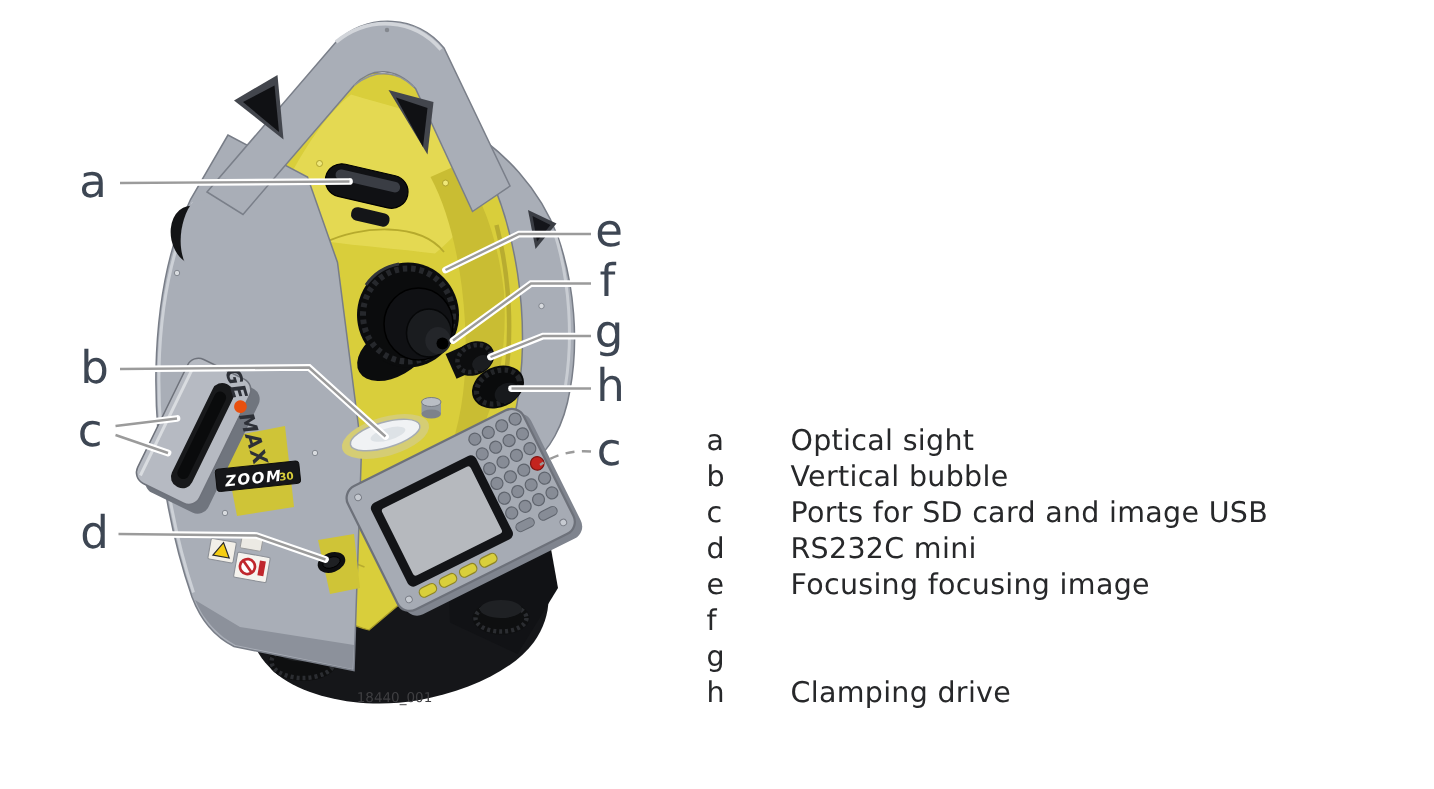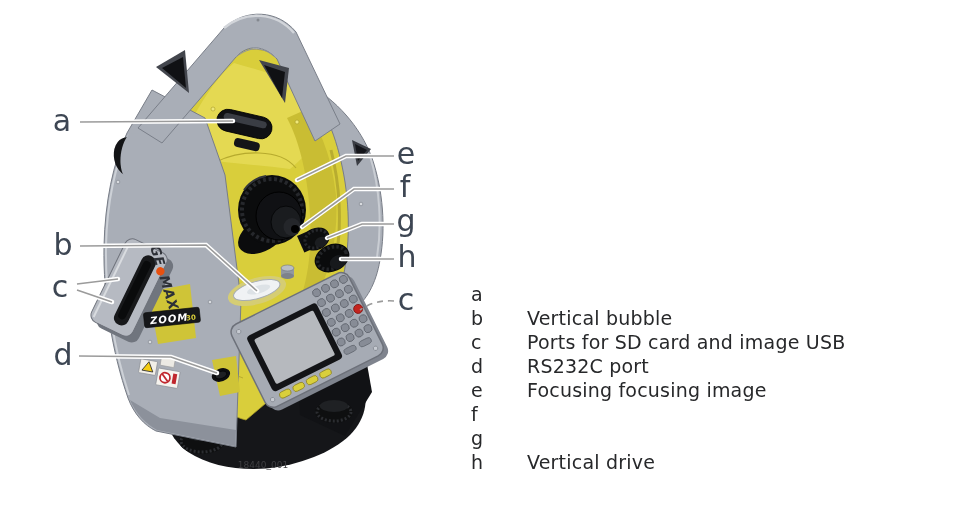--- a/index.html
+++ b/index.html
@@ -276,42 +276,43 @@
       <text class="callout" x="407" y="267" text-anchor="middle">h</text>
       <text class="callout" x="406" y="310" text-anchor="middle">c</text>
     </g>
 
     <text class="caption" x="263" y="468" text-anchor="middle">18440_001</text>
   </svg>
 
   <div class="legend">
     <div class="legend-row">
       <span class="legend-key">a</span>
+      <span class="legend-desc">Optical sight</span>
     </div>
     <div class="legend-row">
       <span class="legend-key">b</span>
       <span class="legend-desc">Vertical bubble</span>
     </div>
     <div class="legend-row">
       <span class="legend-key">c</span>
       <span class="legend-desc">Ports for SD card and image USB</span>
     </div>
     <div class="legend-row">
       <span class="legend-key">d</span>
-      <span class="legend-desc">RS232C port</span>
+      <span class="legend-desc">RS232C mini</span>
     </div>
     <div class="legend-row">
       <span class="legend-key">e</span>
       <span class="legend-desc">Focusing focusing image</span>
     </div>
     <div class="legend-row">
       <span class="legend-key">f</span>
     </div>
     <div class="legend-row">
       <span class="legend-key">g</span>
     </div>
     <div class="legend-row">
       <span class="legend-key">h</span>
-      <span class="legend-desc">Vertical drive</span>
+      <span class="legend-desc">Clamping drive</span>
     </div>
   </div>
 
 </div>
 
 </body></html>

